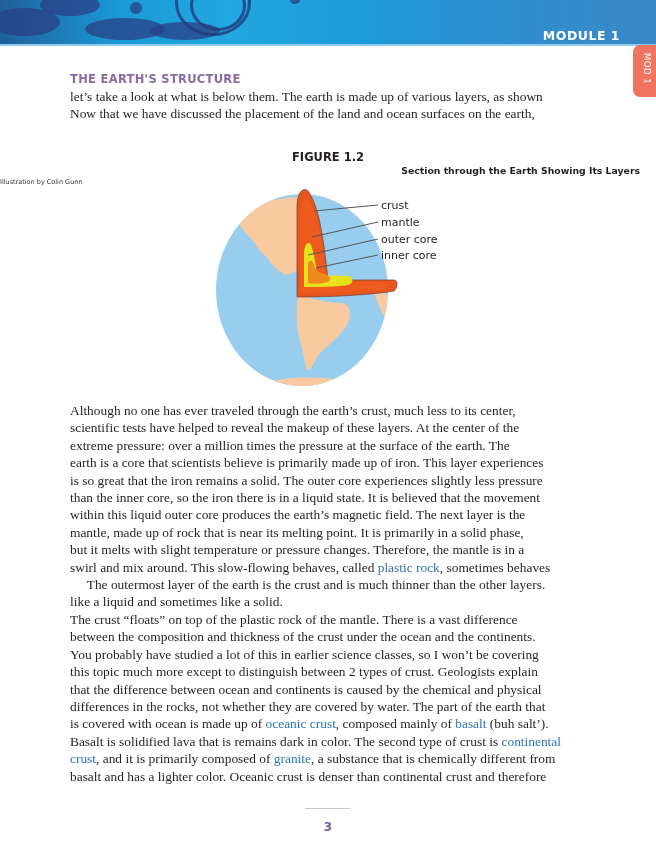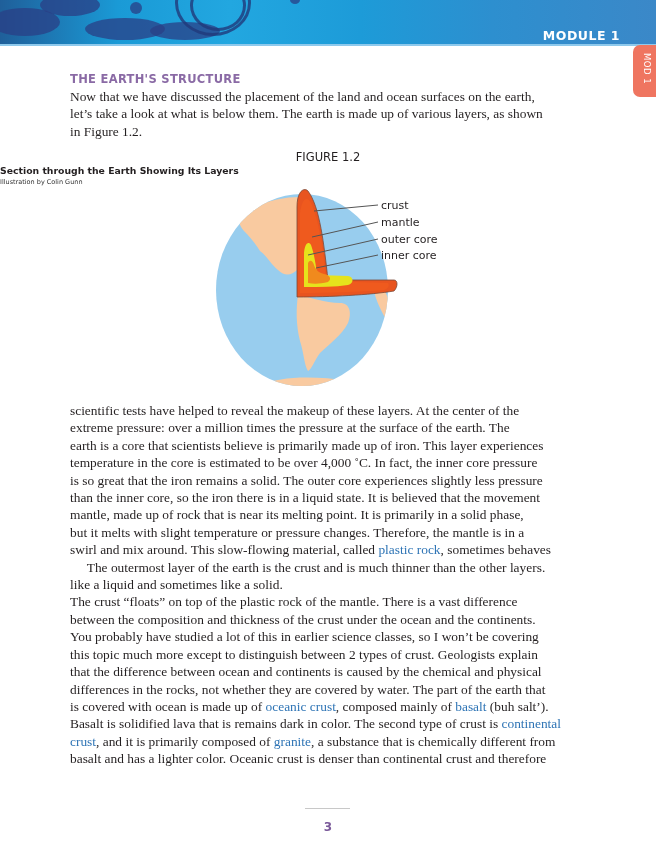--- a/index.html
+++ b/index.html
@@ -31,24 +31,24 @@
     position: absolute; left: 70px; top: 72px; color: #8a6aa5;
     font-family: "DejaVu Sans", sans-serif; font-weight: bold; font-size: 11.5px; letter-spacing: .3px;
   }
   .para {
     position: absolute; left: 70px; width: 520px; font-size: 13.4px; line-height: 17.4px; margin: 0;
   }
   .para .line { display: block; white-space: nowrap; }
   .term { color: #2e74b5; margin-top: 36px; }
   .fig-title {
     position: absolute; left: 0; width: 656px; text-align: center; top: 150px;
-    font-family: "DejaVu Sans", sans-serif; font-weight: normal; font-size: 11.5px;
+    font-family: "DejaVu Sans", sans-serif; font-weight: bold; font-size: 11.5px;
   }
   .fig-sub {
-    position: absolute; left: 0; width: 640px; text-align: left; top: 165px;
+    position: absolute; left: 0; width: 640px; text-align: right; top: 165px;
     font-family: "DejaVu Sans", sans-serif; font-weight: bold; font-size: 9.3px;
   }
   .fig-credit {
     position: absolute; left: 0; width: 656px; top: 178px;
     font-family: "DejaVu Sans", sans-serif; font-size: 6.5px; color: #333;
   }
   .figure-svg { position: absolute; left: 200px; top: 185px; }
   .layer-label { font-family: "DejaVu Sans", sans-serif; font-size: 11px; fill: #231f20; }
   .footer-rule { position: absolute; left: 305px; top: 808px; width: 45px; height: 1px; background: #c8c8c8; }
   .page-num {
@@ -70,23 +70,22 @@
   <div class="blob" style="left:290px;top:-4px;width:10px;height:8px;"></div>
 </div>
 <div class="banner-line"></div>
 <div class="module-label">MODULE 1</div>
 <div class="side-tab">
   <span>MOD 1</span>
 </div>
 
 <div class="section-title">THE EARTH'S STRUCTURE</div>
 <p class="para" style="top:88px;">
+  <span class="line">let’s take a look at what is below them. The earth is made up of various layers, as shown</span>
   <span class="line">Now that we have discussed the placement of the land and ocean surfaces on the earth,</span>
-  <span class="line">let’s take a look at what is below them. The earth is made up of various layers, as shown</span>
-  <span class="line">in Figure 1.2.</span>
 </p>
 
 <div class="fig-title">FIGURE 1.2</div>
 <div class="fig-sub">Section through the Earth Showing Its Layers</div>
 <div class="fig-credit">Illustration by Colin Gunn</div>
 
 <svg class="figure-svg" width="260" height="210" viewBox="0 0 260 210">
   <defs>
     <clipPath id="globeClip">
         <ellipse cx="102" cy="105" rx="86" ry="96"></ellipse>
@@ -110,29 +109,30 @@
   <line id="leader-outer" x1="108" y1="70" x2="178" y2="54" stroke="#555" stroke-width="1"></line>
   <line id="leader-inner" x1="116" y1="83" x2="178" y2="70" stroke="#555" stroke-width="1"></line>
 
   <text class="layer-label" x="181" y="24">crust</text>
   <text class="layer-label" x="181" y="41">mantle</text>
   <text class="layer-label" x="181" y="58">outer core</text>
   <text class="layer-label" x="181" y="74">inner core</text>
 </svg>
 
 <p class="para" id="body1" style="top:402px;">
+    <span class="line"><span>Although no one has ever traveled through the earth’s crust, much less to its center,</span></span>
     <span class="line"><span>scientific tests have helped to reveal the makeup of these layers. At the center of the</span></span>
     <span class="line"><span>extreme pressure: over a million times the pressure at the surface of the earth. The</span></span>
     <span class="line"><span>earth is a core that scientists believe is primarily made up of iron. This layer experiences</span></span>
-    <span class="line"><span>temperature in the core is estimated to be over 4,000 ˚C. In fact, the inner core pressure</span></span>
     <span class="line"><span>is so great that the iron remains a solid. The outer core experiences slightly less pressure</span></span>
     <span class="line"><span>than the inner core, so the iron there is in a liquid state. It is believed that the movement</span></span>
+    <span class="line"><span>within this liquid outer core produces the earth’s magnetic field. The next layer is the</span></span>
     <span class="line"><span>mantle, made up of rock that is near its melting point. It is primarily in a solid phase,</span></span>
     <span class="line"><span>but it melts with slight temperature or pressure changes. Therefore, the mantle is in a</span></span>
-    <span class="line"><span>swirl and mix around. This slow-flowing material, called </span><span class="term">plastic rock</span><span>, sometimes behaves</span></span>
+    <span class="line"><span>swirl and mix around. This slow-flowing behaves, called </span><span class="term">plastic rock</span><span>, sometimes behaves</span></span>
     <span class="line"><span>&nbsp;&nbsp;&nbsp;&nbsp;&nbsp;The outermost layer of the earth is the crust and is much thinner than the other layers.</span></span>
     <span class="line"><span>like a liquid and sometimes like a solid.</span></span>
     <span class="line"><span>The crust “floats” on top of the plastic rock of the mantle. There is a vast difference</span></span>
     <span class="line"><span>between the composition and thickness of the crust under the ocean and the continents.</span></span>
     <span class="line"><span>You probably have studied a lot of this in earlier science classes, so I won’t be covering</span></span>
     <span class="line"><span>this topic much more except to distinguish between 2 types of crust. Geologists explain</span></span>
     <span class="line"><span>that the difference between ocean and continents is caused by the chemical and physical</span></span>
     <span class="line"><span>differences in the rocks, not whether they are covered by water. The part of the earth that</span></span>
     <span class="line"><span>is covered with ocean is made up of </span><span class="term">oceanic crust</span><span>, composed mainly of </span><span class="term">basalt</span><span> (buh salt’).</span></span>
     <span class="line"><span>Basalt is solidified lava that is remains dark in color. The second type of crust is </span><span class="term">continental</span></span>

